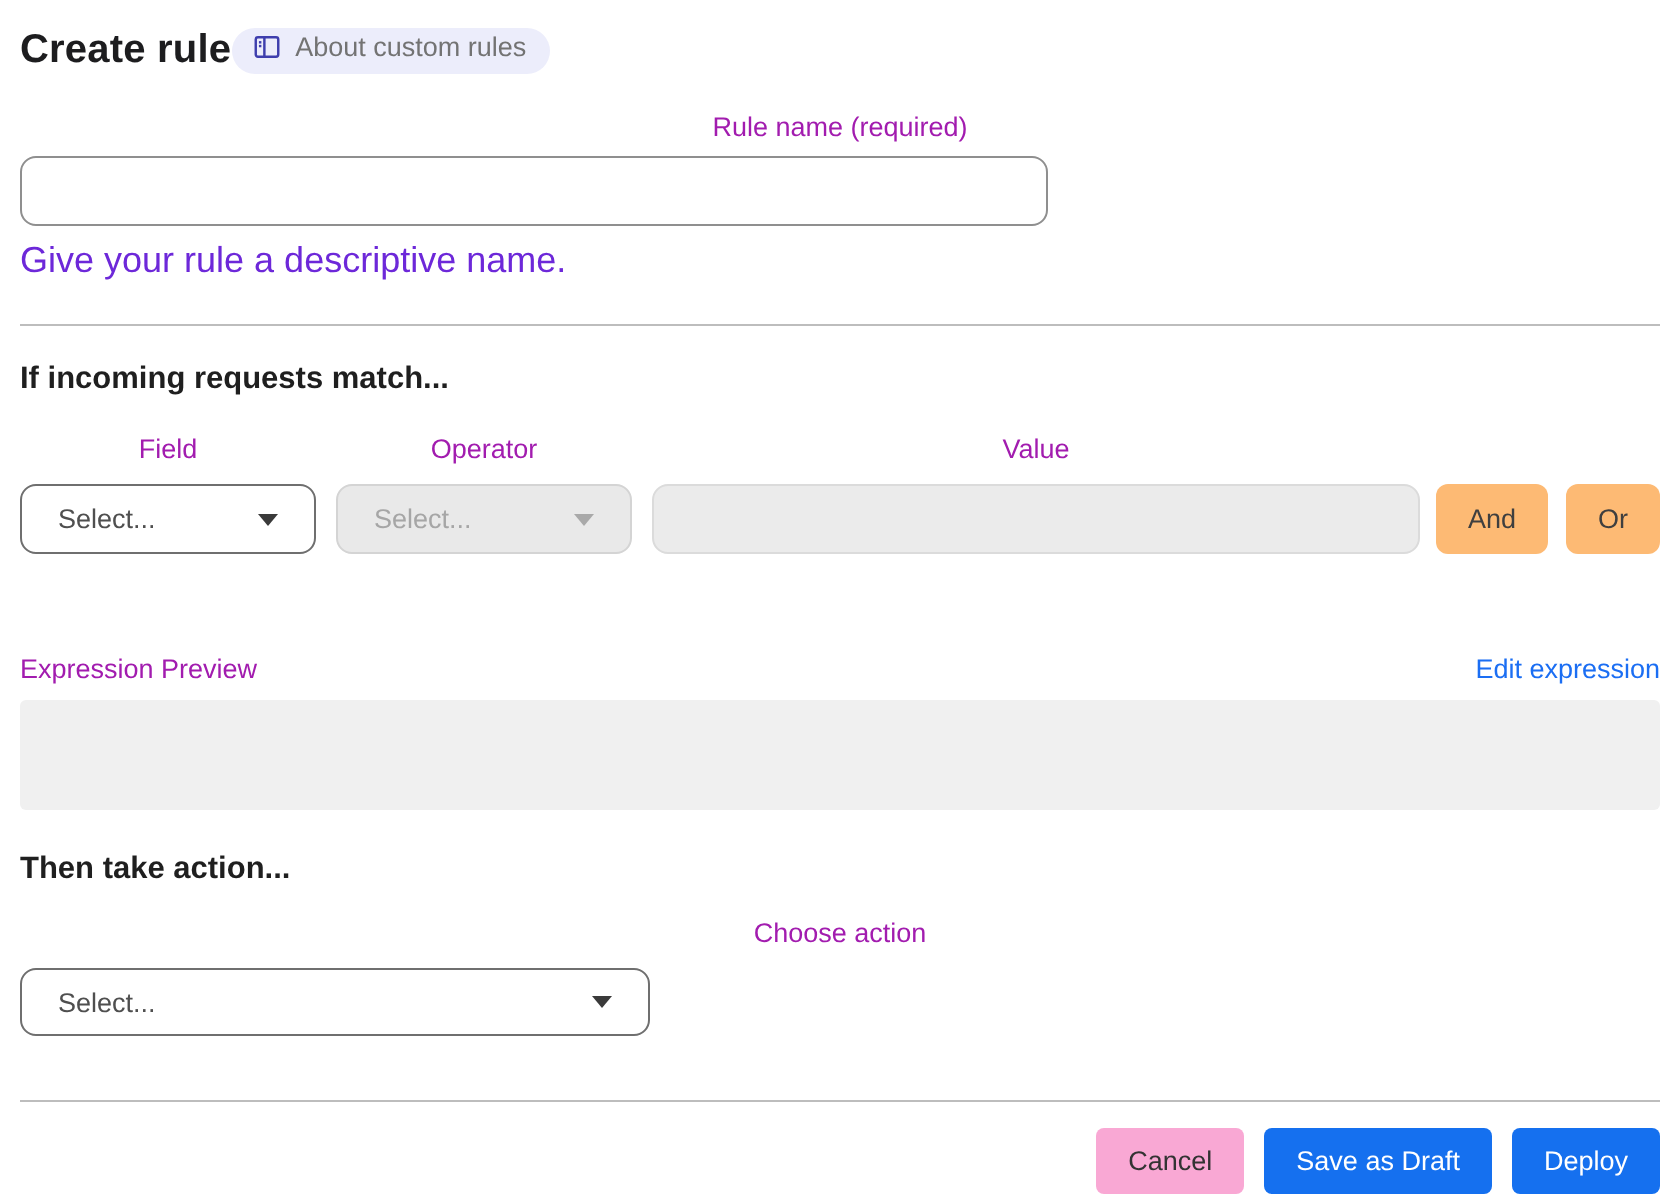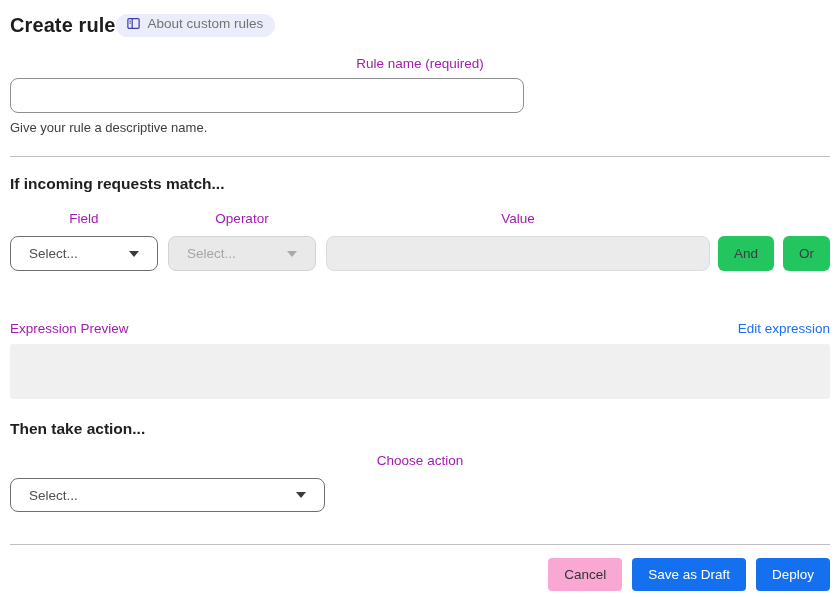--- a/index.html
+++ b/index.html
@@ -19,21 +19,21 @@
   .badge {
     display: inline-flex; align-items: center; gap: 7px;
     background: #ecedfb; color: #737373;
     border-radius: 12px; padding: 0 12px 3px 10px; height: 23px;
     font-size: 13.5px; cursor: pointer; white-space: nowrap;
   }
   .badge svg { display: block; }
 
   
   .field-label { display: block; font-size: 13.5px; color: #a21caf; text-align: center; }
-  .helper { font-size: 13px; color: #404040; margin-top: 7px; }
+  .helper { font-size: 18px; color: #6d28d9; margin-top: 7px; }
 
   
   .rule-label { margin-top: 18px; }
   .text-input {
     width: 514px; height: 35px; margin-top: 7px;
     border: 1px solid #8f8f8f; border-radius: 8px;
     padding: 0 10px; font-size: 14px; font-family: inherit;
     background: #fff; outline: none; display: block;
   }
 
@@ -63,21 +63,21 @@
   .select.disabled .caret { border-top-color: #a9a9a9; }
 
   .value-input {
     width: 100%; height: 35px; background: #ebebeb;
     border: 1px solid #dbdbdb; border-radius: 8px;
     padding: 0 10px; font-size: 13.5px; font-family: inherit; outline: none;
   }
 
   .andor { display: flex; gap: 9px; margin-left: -2px; }
   .gray-btn {
-    height: 35px; background: #22c55e; border: none; border-radius: 6px;
+    height: 35px; background: #fdba74; border: none; border-radius: 6px;
     color: #3f3f3f; font-size: 13.5px; font-family: inherit; cursor: pointer;
   }
   .btn-and { width: 56px; }
   .btn-or { width: 47px; }
 
   
   .preview-header { display: flex; justify-content: space-between; align-items: center; margin-top: 50px; }
   .link { color: #1b6ef3; font-size: 13.5px; cursor: pointer; text-decoration: none; }
   .preview-box { height: 55px; background: #f0f0f0; border-radius: 3px; margin-top: 8px; font-size: 13.5px; color: #555; padding: 8px 10px; }
 

